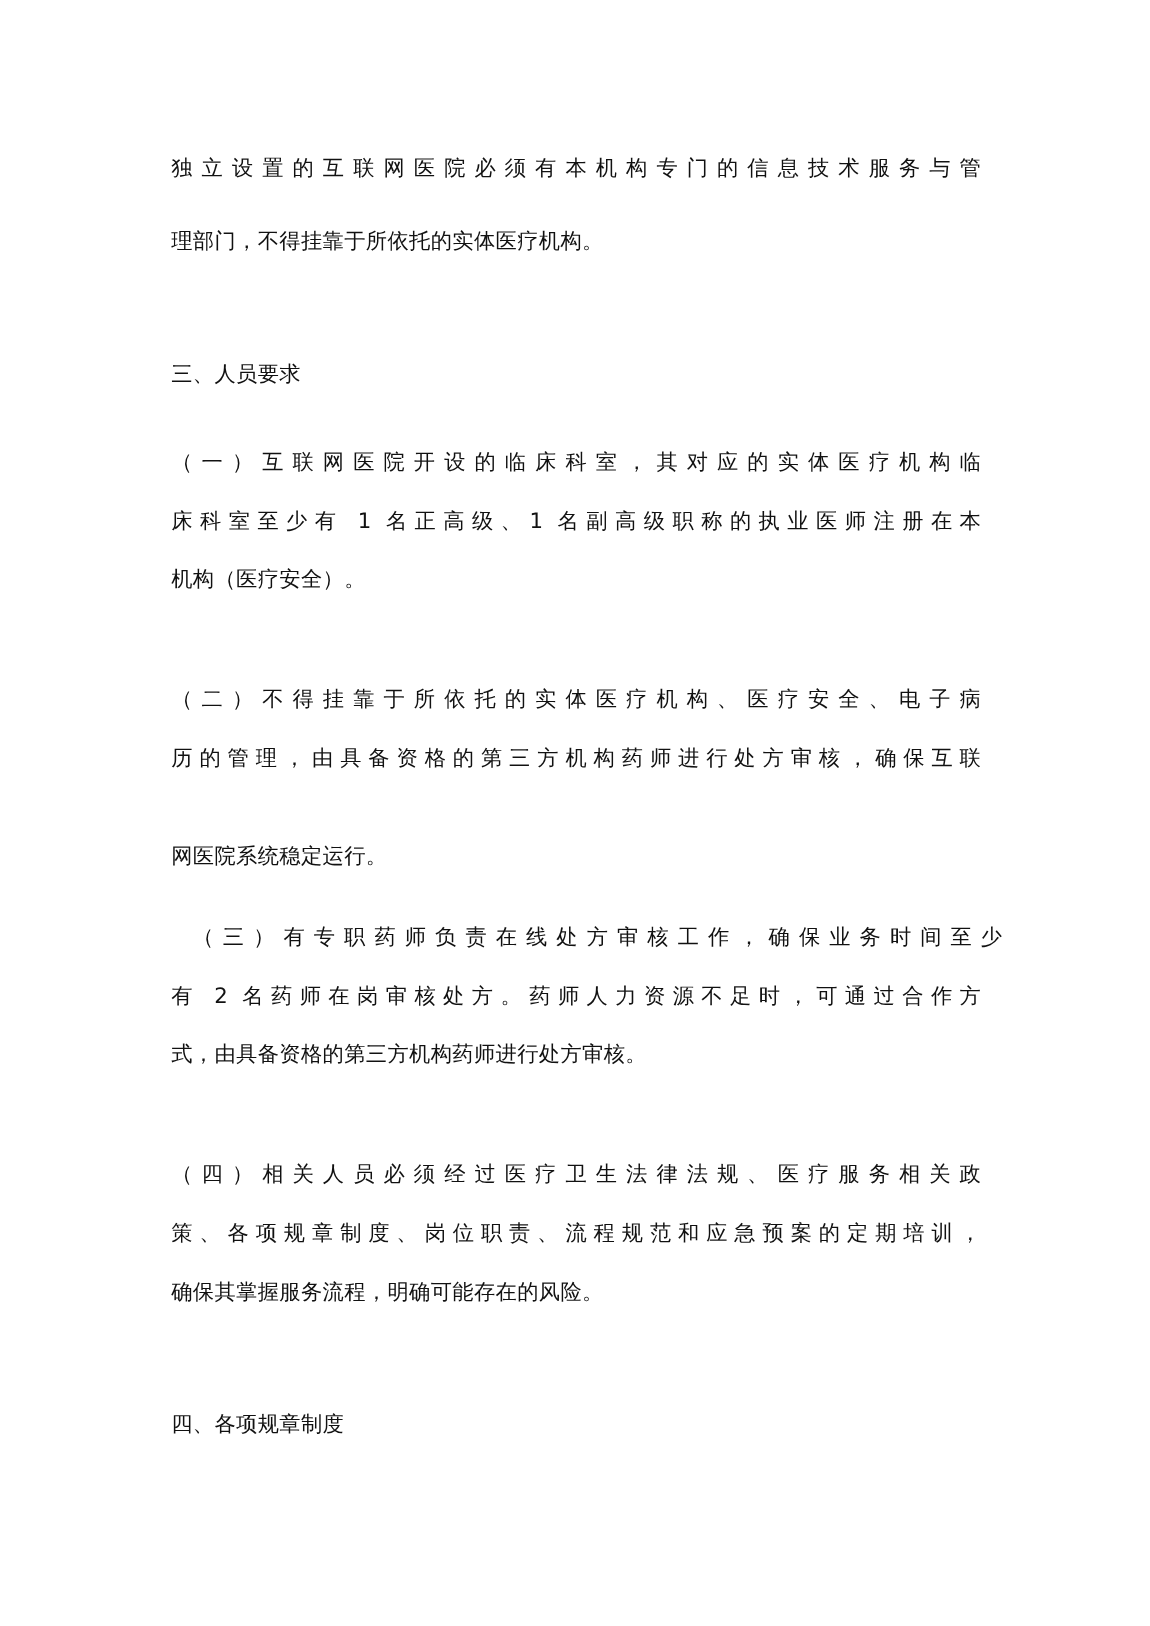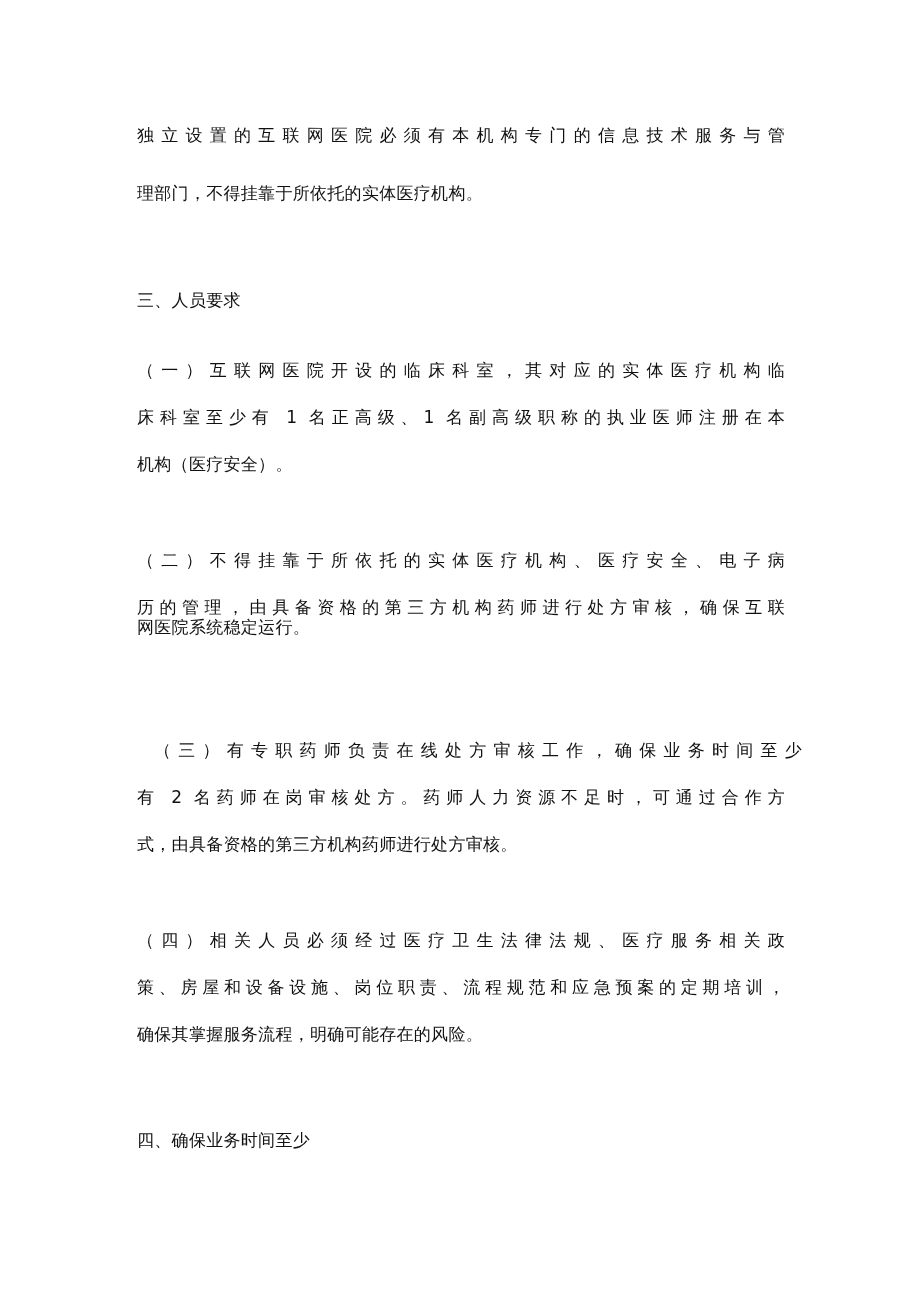--- a/index.html
+++ b/index.html
@@ -52,32 +52,32 @@
 
   <div>
     <div class="line justify" style="top:355px;">（一）互联网医院开设的临床科室，其对应的实体医疗机构临</div>
     <div class="line justify" style="top:402px;">床科室至少有 1 名正高级、1 名副高级职称的执业医师注册在本</div>
     <div class="line" style="top:449px;">机构（医疗安全）。</div>
   </div>
 
   <div>
     <div class="line justify" style="top:545px;">（二）不得挂靠于所依托的实体医疗机构、医疗安全、电子病</div>
     <div class="line justify" style="top:592px;">历的管理，由具备资格的第三方机构药师进行处方审核，确保互联</div>
-    <div class="line" style="top:612px;">网医院系统稳定运行。</div>
+    <div class="line" style="top:670px;">网医院系统稳定运行。</div>
   </div>
 
   <div>
     <div class="line justify" style="top:735px;margin-left:17px;">（三）有专职药师负责在线处方审核工作，确保业务时间至少</div>
     <div class="line justify" style="top:782px;">有 2 名药师在岗审核处方。药师人力资源不足时，可通过合作方</div>
     <div class="line" style="top:829px;">式，由具备资格的第三方机构药师进行处方审核。</div>
   </div>
 
   <div>
     <div class="line justify" style="top:925px;">（四）相关人员必须经过医疗卫生法律法规、医疗服务相关政</div>
-    <div class="line justify" style="top:972px;">策、房屋和设备设施、岗位职责、流程规范和应急预案的定期培训，</div>
+    <div class="line justify" style="top:972px;">策、各项规章制度、岗位职责、流程规范和应急预案的定期培训，</div>
     <div class="line" style="top:1019px;">确保其掌握服务流程，明确可能存在的风险。</div>
   </div>
 
   <div>
-    <div class="line" style="top:1125px;">四、确保业务时间至少</div>
+    <div class="line" style="top:1125px;">四、各项规章制度</div>
   </div>
 
 </div>
 
 </body></html>

